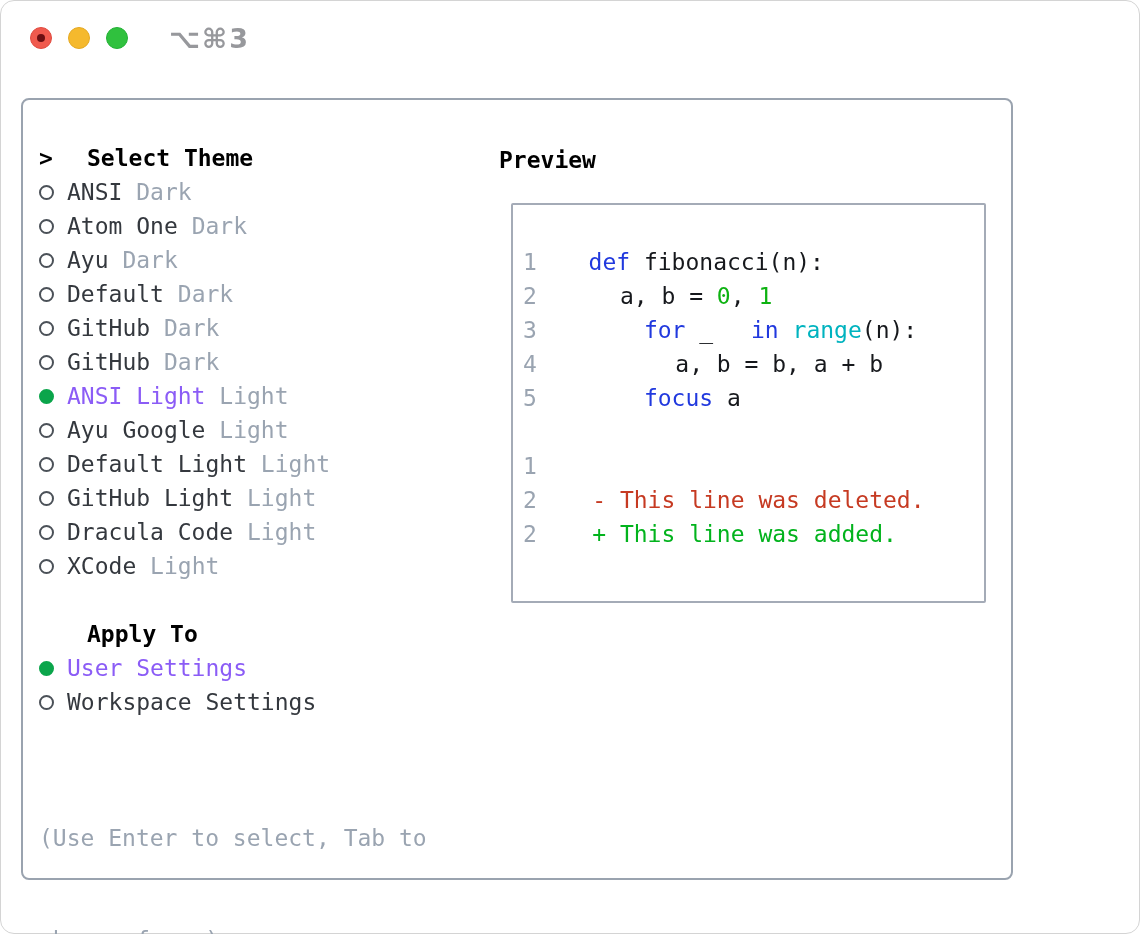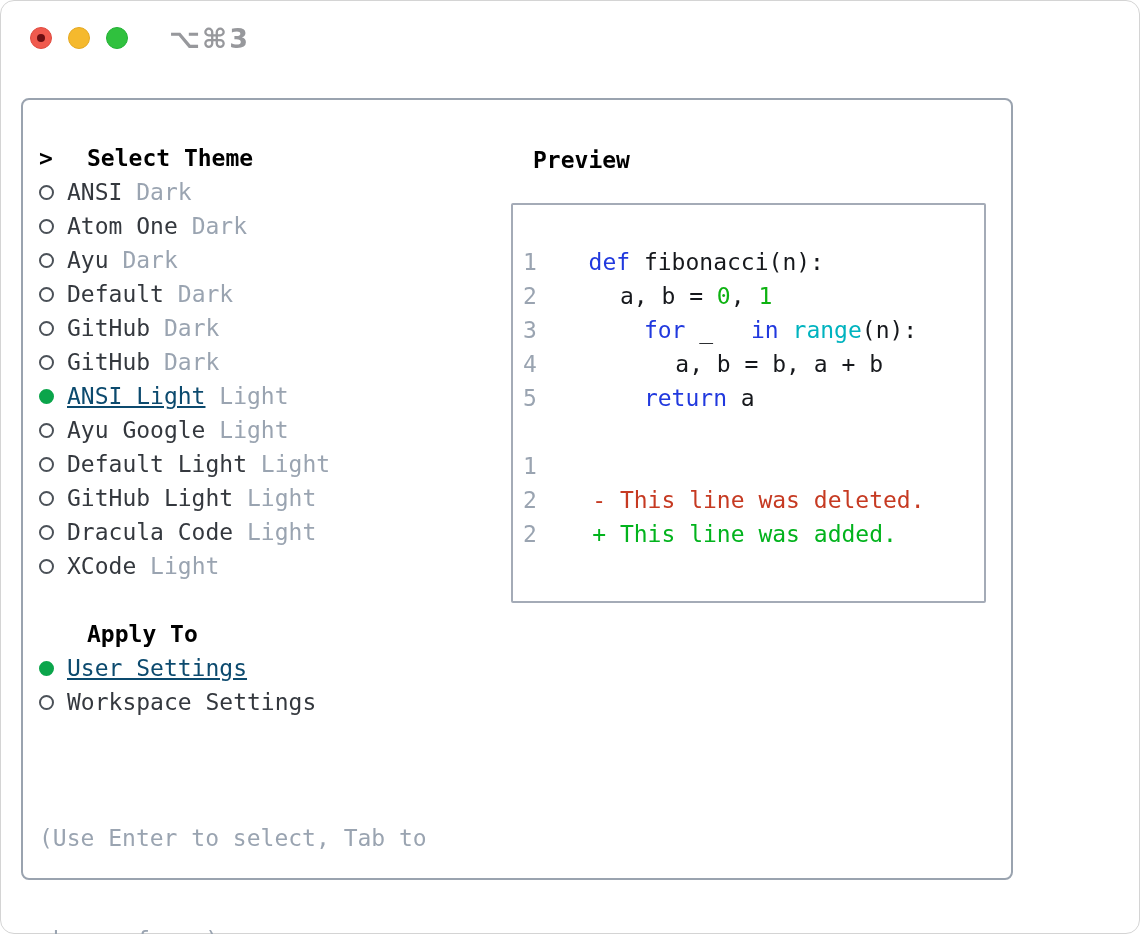--- a/index.html
+++ b/index.html
@@ -38,27 +38,27 @@
   .row { display:flex; align-items:center; height:34px; font-size:23px; color:#34383e; white-space:pre; }
   .marker { display:inline-flex; width:28px; align-items:center; justify-content:flex-start; flex:0 0 28px; }
   .caret { font-weight:700; color:#000; }
   .radio {
     display:inline-block; width:15px; height:15px; border-radius:50%;
     border:2px solid #4b5158; background:transparent;
   }
   .radio.on { border-color:#0ba54b; background:#0ba54b; }
   .hdr { font-weight:700; color:#000;margin-left:20px; }
   .variant { color:#9aa4b1; }
-  .row.selected .name { color:#0c4a6e;text-decoration:underline; }
+  .row.selected .name { color:#8b5cf6; }
   .help { font-size:23px; color:#9aa4b1; line-height:34px; white-space:pre; }
 
   
   .preview-title {
     position:absolute; left:498px; top:146px;
-    font-size:23px; font-weight:700; color:#000;margin-left:34px;
+    font-size:23px; font-weight:700; color:#000;
   }
   .preview-box {
     position:absolute; left:510px; top:202px; width:475px; height:400px;
     border:2px solid #a4abb7; border-radius:2px; background:#ffffff;
     padding:40px 0 0 10px; overflow:hidden;
   }
   .pline { display:flex; height:34px; font-size:23px; white-space:pre; align-items:center; }
   .lnum { display:inline-block; width:1ch; margin-right:2ch; text-align:right; color:#9aa4b1; flex:0 0 auto; }
   .gap-line { height:34px; }
   .tok-kw      { color:#2139de;margin-left:24px; }
@@ -125,21 +125,21 @@
   </div>
 
   <div class="preview-title">Preview</div>
 
   <div class="preview-box">
     <div id="code-lines">
         <div class="pline"><span class="lnum">1</span><span class="tok-kw">def</span><span class="tok-fg"> fibonacci(n):</span></div>
         <div class="pline"><span class="lnum">2</span><span class="tok-fg">    a, b = </span><span class="tok-num">0</span><span class="tok-fg">, </span><span class="tok-num">1</span></div>
         <div class="pline"><span class="lnum">3</span><span class="tok-fg">    </span><span class="tok-kw">for</span><span class="tok-fg"> _ </span><span class="tok-kw">in</span><span class="tok-fg"> </span><span class="tok-builtin">range</span><span class="tok-fg">(n):</span></div>
         <div class="pline"><span class="lnum">4</span><span class="tok-fg">        a, b = b, a + b</span></div>
-        <div class="pline"><span class="lnum">5</span><span class="tok-fg">    </span><span class="tok-kw">return</span><span class="tok-fg"> a</span></div>
+        <div class="pline"><span class="lnum">5</span><span class="tok-fg">    </span><span class="tok-kw">focus</span><span class="tok-fg"> a</span></div>
       </div>
     <div class="gap-line"></div>
     <div id="diff-lines">
         <div class="pline"><span class="lnum">1</span></div>
         <div class="pline"><span class="lnum">2</span><span class="tok-del">  - This line was deleted.</span></div>
         <div class="pline"><span class="lnum">2</span><span class="tok-add">  + This line was added.</span></div>
       </div>
   </div>
 
 </div>

